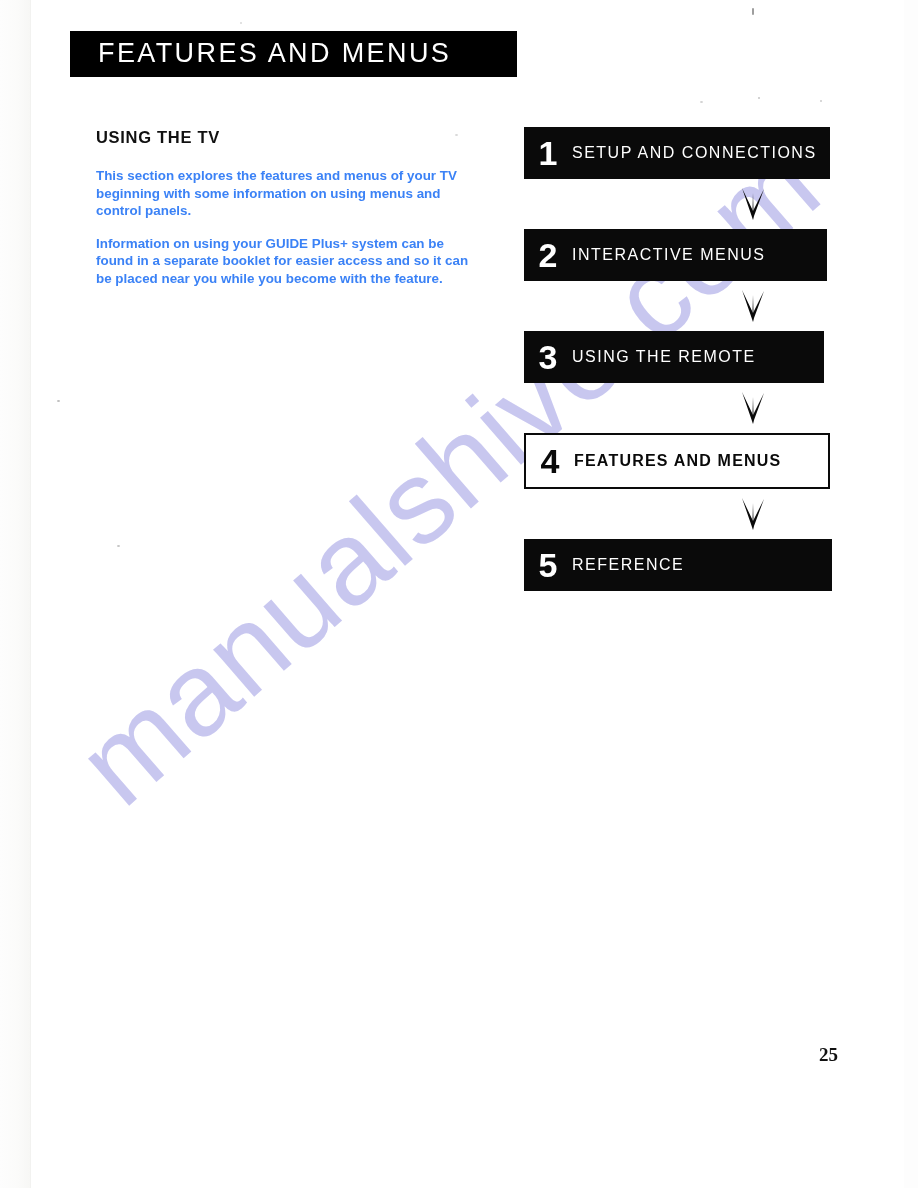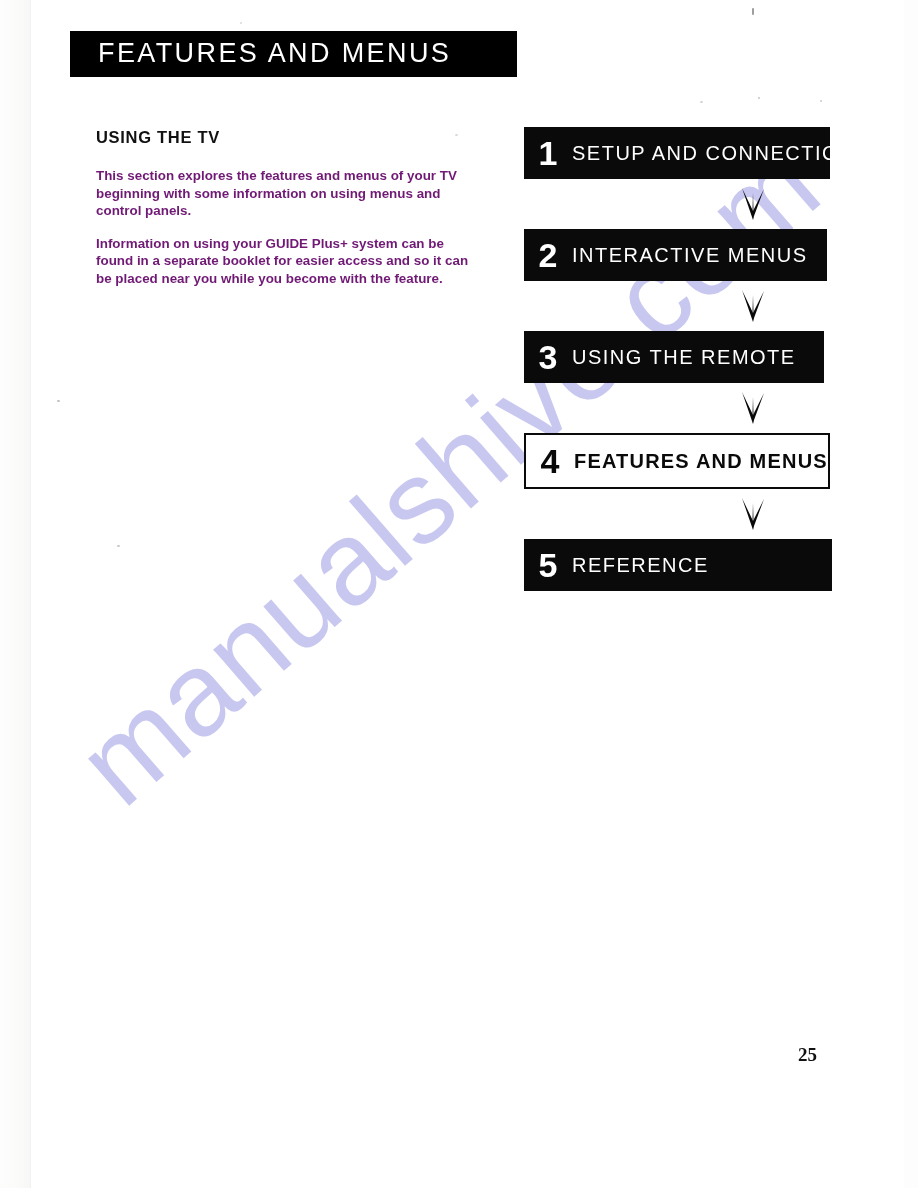--- a/index.html
+++ b/index.html
@@ -88,21 +88,21 @@
     font-size: 16.5px;
     font-weight: bold;
     letter-spacing: 0.7px;
     color: #111111;
     margin: 0 0 20px 0;
     font-family: "Liberation Sans", sans-serif;
   }
   .body-par {
     font-size: 13.4px;
     line-height: 17.6px;
-    color: #701a75;
+    color: #3b82f6;
     margin: 0 0 15px 0;
     font-weight: 600;
     font-family: "Liberation Sans", sans-serif;
   }
   .body-par:last-child { margin-bottom: 0; }
 
   
   .flow {
     position: absolute;
     left: 524px;
@@ -132,21 +132,21 @@
     font-weight: bold;
     line-height: 1;
     width: 48px;
     text-align: center;
     flex: 0 0 auto;
     font-family: "Liberation Sans", sans-serif;
   }
   .flow-step.dark .step-num { color: #ffffff; }
   .flow-step.current .step-num { color: #0a0a0a; }
   .step-label {
-    font-size: 20px;
+    font-size: 16px;
     letter-spacing: 1.5px;
     font-family: "Liberation Sans", sans-serif;
     white-space: nowrap;
   }
   .flow-step.current .step-label {
     font-weight: bold;
     letter-spacing: 1.2px;
   }
 
   
@@ -163,21 +163,21 @@
     align-items: center;
     justify-content: center;
     padding-left: 150px;
     box-sizing: border-box;
   }
   .arrow-svg { display: block; }
 
   
   .page-num {
     position: absolute;
-    left: 798px;
+    left: 819px;
     top: 1044px;
     font-family: "Liberation Serif", serif;
     font-size: 19px;
     font-weight: bold;
     color: #111111;
   }
 
   
   .speck {
     position: absolute;

